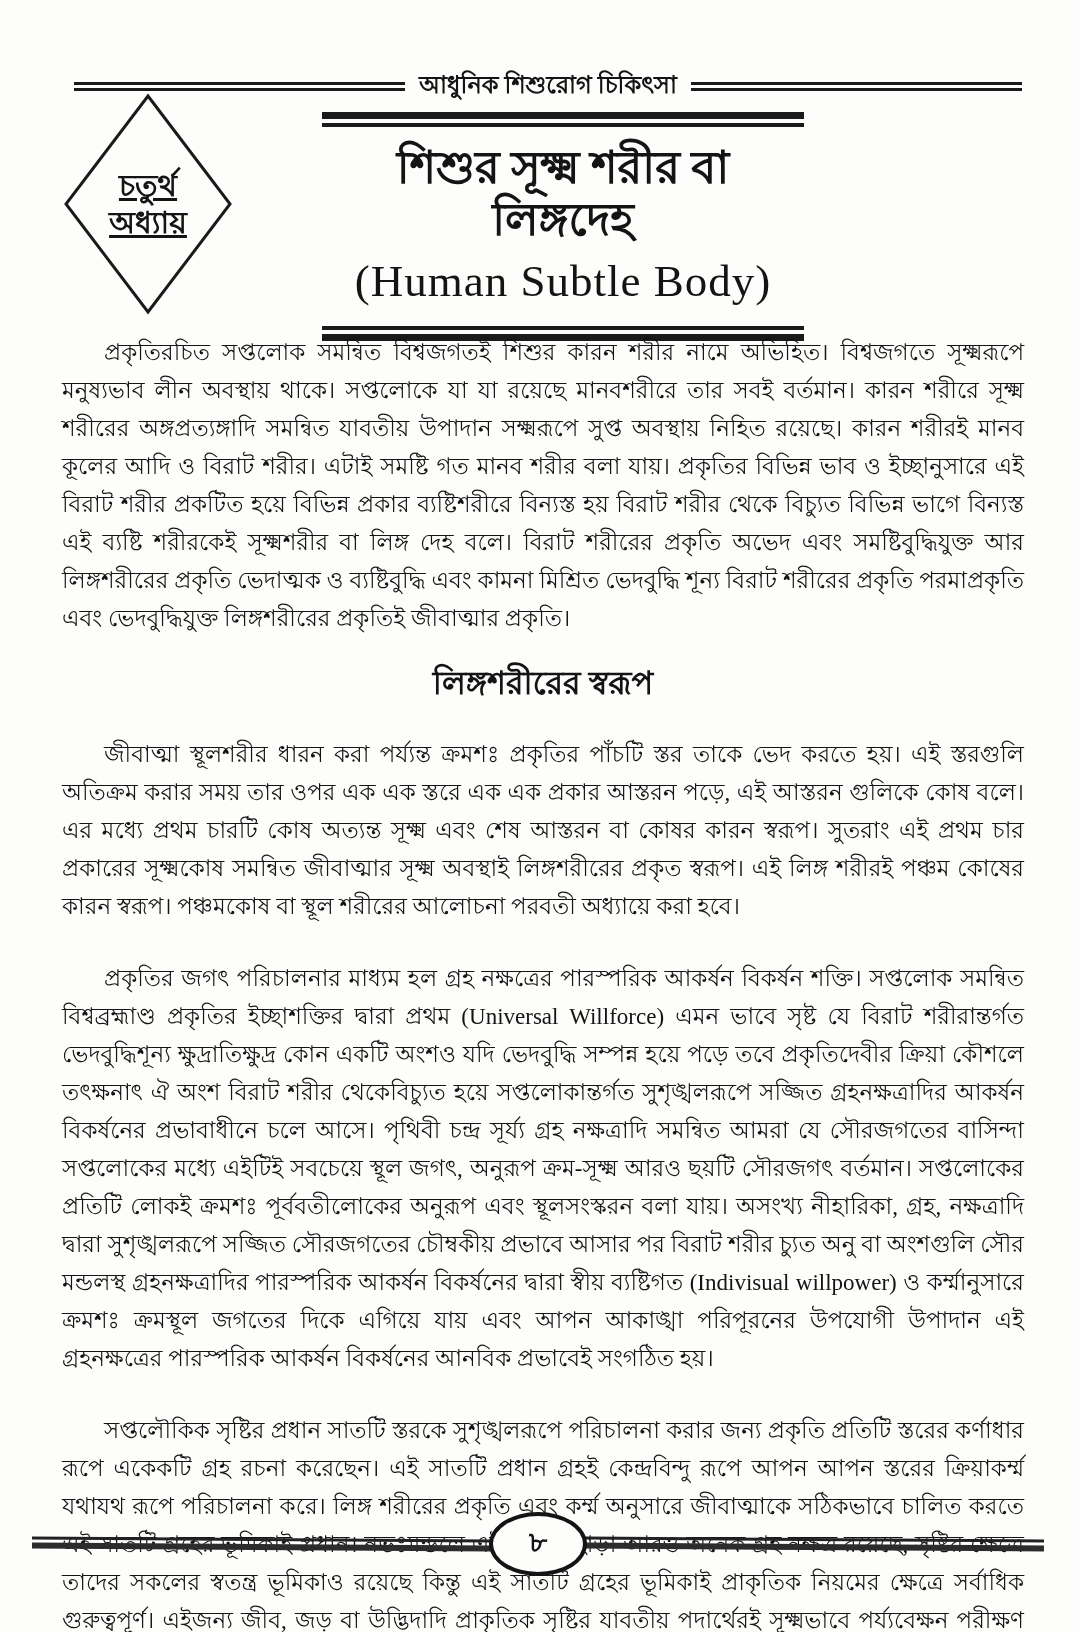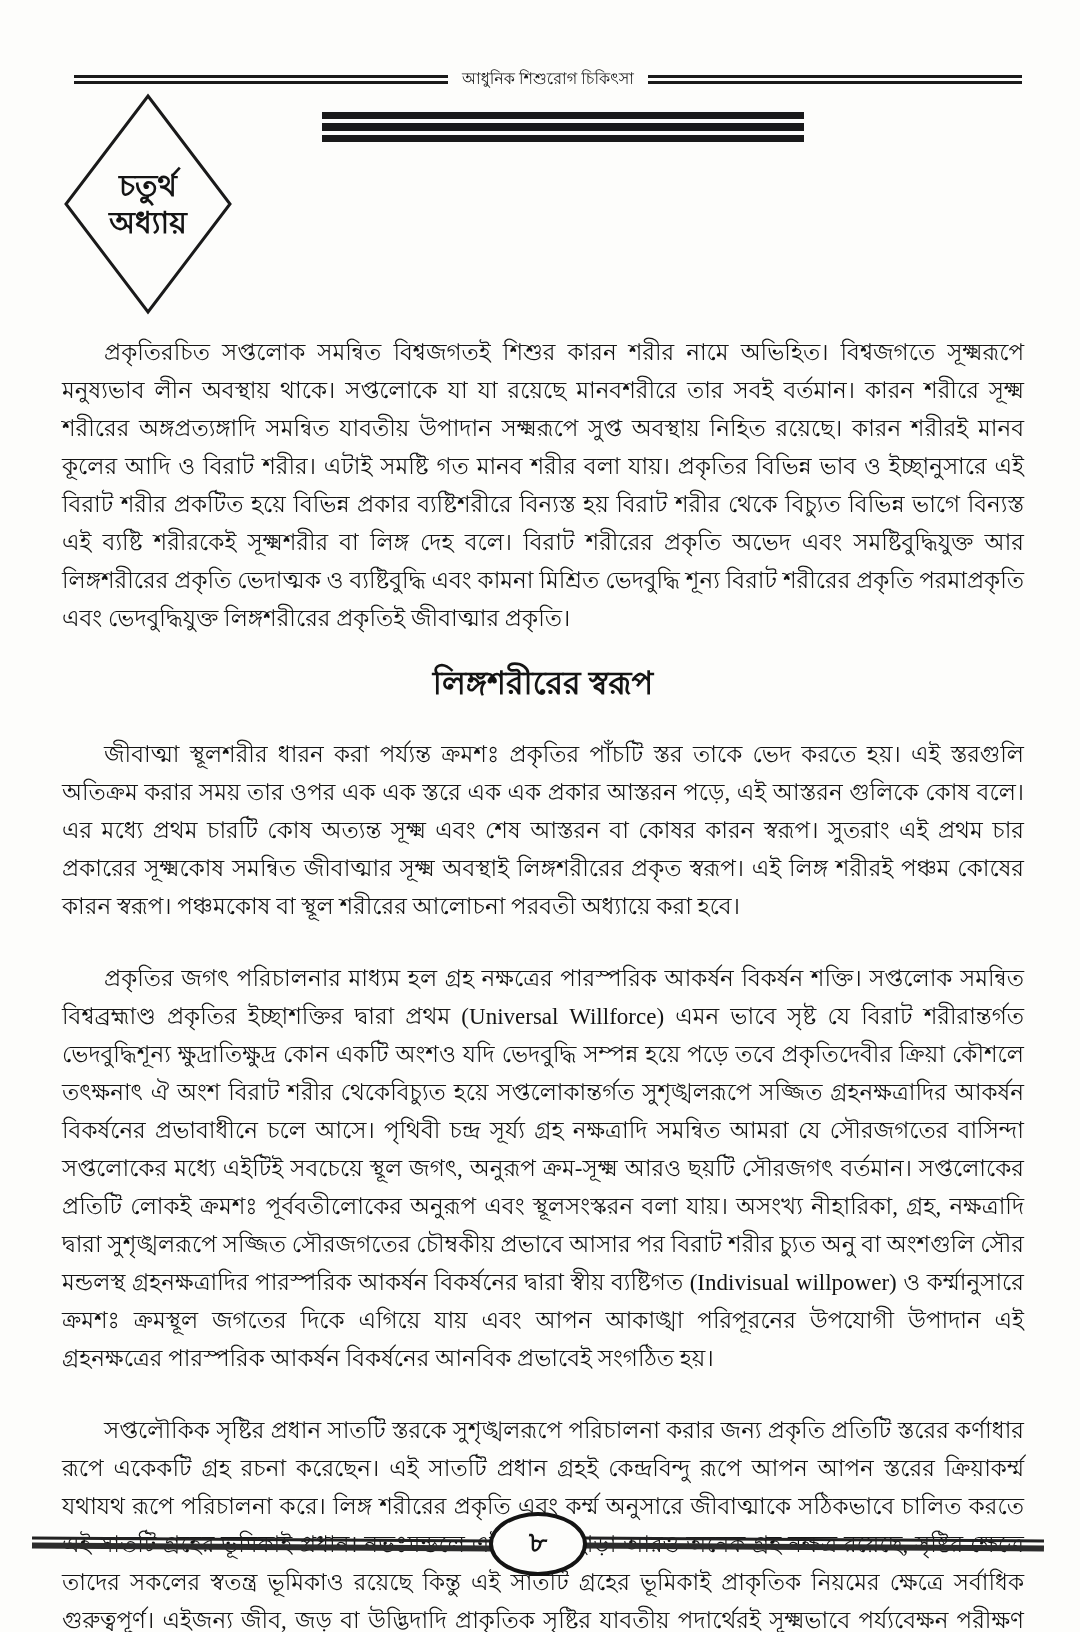--- a/index.html
+++ b/index.html
@@ -24,22 +24,22 @@
     align-items: center;
     gap: 10px;
   }
   .double-rule-thin {
     flex: 1;
     height: 9px;
     border-top: 3px solid #1a1a1a;
     border-bottom: 3px solid #1a1a1a;
   }
   .running-header-title {
-    font-weight: normal;
-    font-size: 16px;
+    font-weight: bold;
+    font-size: 24px;
     white-space: nowrap;
     padding: 0 4px;
   }
 
   
   .chapter-badge {
     position: absolute;
     left: 62px; top: 92px;
     width: 172px; height: 224px;
   }
@@ -47,20 +47,21 @@
   .chapter-badge-text {
     position: absolute; inset: 0;
     display: flex;
     flex-direction: column;
     align-items: center;
     justify-content: center;
     line-height: 1.25;
     font-weight: bold;
     font-size: 30px;
     text-align: center;
+    text-decoration: underline;
   }
 
   
   .title-block {
     position: absolute;
     left: 322px; top: 112px;
     width: 482px;
     text-align: center;
   }
   .double-rule-heavy {
@@ -150,20 +151,22 @@
       <polygon points="86,4 168,112 86,220 4,112" fill="none" stroke="#1a1a1a" stroke-width="3"></polygon>
     </svg>
     <div class="chapter-badge-text">
       <span>চতুর্থ</span>
       <span>অধ্যায়</span>
     </div>
   </div>
 
   <div class="title-block">
     <div class="double-rule-heavy"></div>
+    <div class="title-bengali">শিশুর সূক্ষ্ম শরীর বা লিঙ্গদেহ</div>
+    <div class="title-english">(Human Subtle Body)</div>
     <div class="double-rule-heavy flip"></div>
   </div>
 
   <div class="content">
     <p>প্রকৃতিরচিত সপ্তলোক সমন্বিত বিশ্বজগতই শিশুর কারন শরীর নামে অভিহিত। বিশ্বজগতে সূক্ষ্মরূপে মনুষ্যভাব লীন অবস্থায় থাকে। সপ্তলোকে যা যা রয়েছে মানবশরীরে তার সবই বর্তমান। কারন শরীরে সূক্ষ্ম শরীরের অঙ্গপ্রত্যঙ্গাদি সমন্বিত যাবতীয় উপাদান সক্ষ্মরূপে সুপ্ত অবস্থায় নিহিত রয়েছে। কারন শরীরই মানব কূলের আদি ও বিরাট শরীর। এটাই সমষ্টি গত মানব শরীর বলা যায়। প্রকৃতির বিভিন্ন ভাব ও ইচ্ছানুসারে এই বিরাট শরীর প্রকটিত হয়ে বিভিন্ন প্রকার ব্যষ্টিশরীরে বিন্যস্ত হয় বিরাট শরীর থেকে বিচ্যুত বিভিন্ন ভাগে বিন্যস্ত এই ব্যষ্টি শরীরকেই সূক্ষ্মশরীর বা লিঙ্গ দেহ বলে। বিরাট শরীরের প্রকৃতি অভেদ এবং সমষ্টিবুদ্ধিযুক্ত আর লিঙ্গশরীরের প্রকৃতি ভেদাত্মক ও ব্যষ্টিবুদ্ধি এবং কামনা মিশ্রিত ভেদবুদ্ধি শূন্য বিরাট শরীরের প্রকৃতি পরমাপ্রকৃতি এবং ভেদবুদ্ধিযুক্ত লিঙ্গশরীরের প্রকৃতিই জীবাত্মার প্রকৃতি।</p>
 
     <div class="section-heading">লিঙ্গশরীরের স্বরূপ</div>
 
     <p>জীবাত্মা স্থূলশরীর ধারন করা পর্য্যন্ত ক্রমশঃ প্রকৃতির পাঁচটি স্তর তাকে ভেদ করতে হয়। এই স্তরগুলি অতিক্রম করার সময় তার ওপর এক এক স্তরে এক এক প্রকার আস্তরন পড়ে, এই আস্তরন গুলিকে কোষ বলে। এর মধ্যে প্রথম চারটি কোষ অত্যন্ত সূক্ষ্ম এবং শেষ আস্তরন বা কোষর কারন স্বরূপ। সুতরাং এই প্রথম চার প্রকারের সূক্ষ্মকোষ সমন্বিত জীবাত্মার সূক্ষ্ম অবস্থাই লিঙ্গশরীরের প্রকৃত স্বরূপ। এই লিঙ্গ শরীরই পঞ্চম কোষের কারন স্বরূপ। পঞ্চমকোষ বা স্থূল শরীরের আলোচনা পরবতী অধ্যায়ে করা হবে।</p>
 

